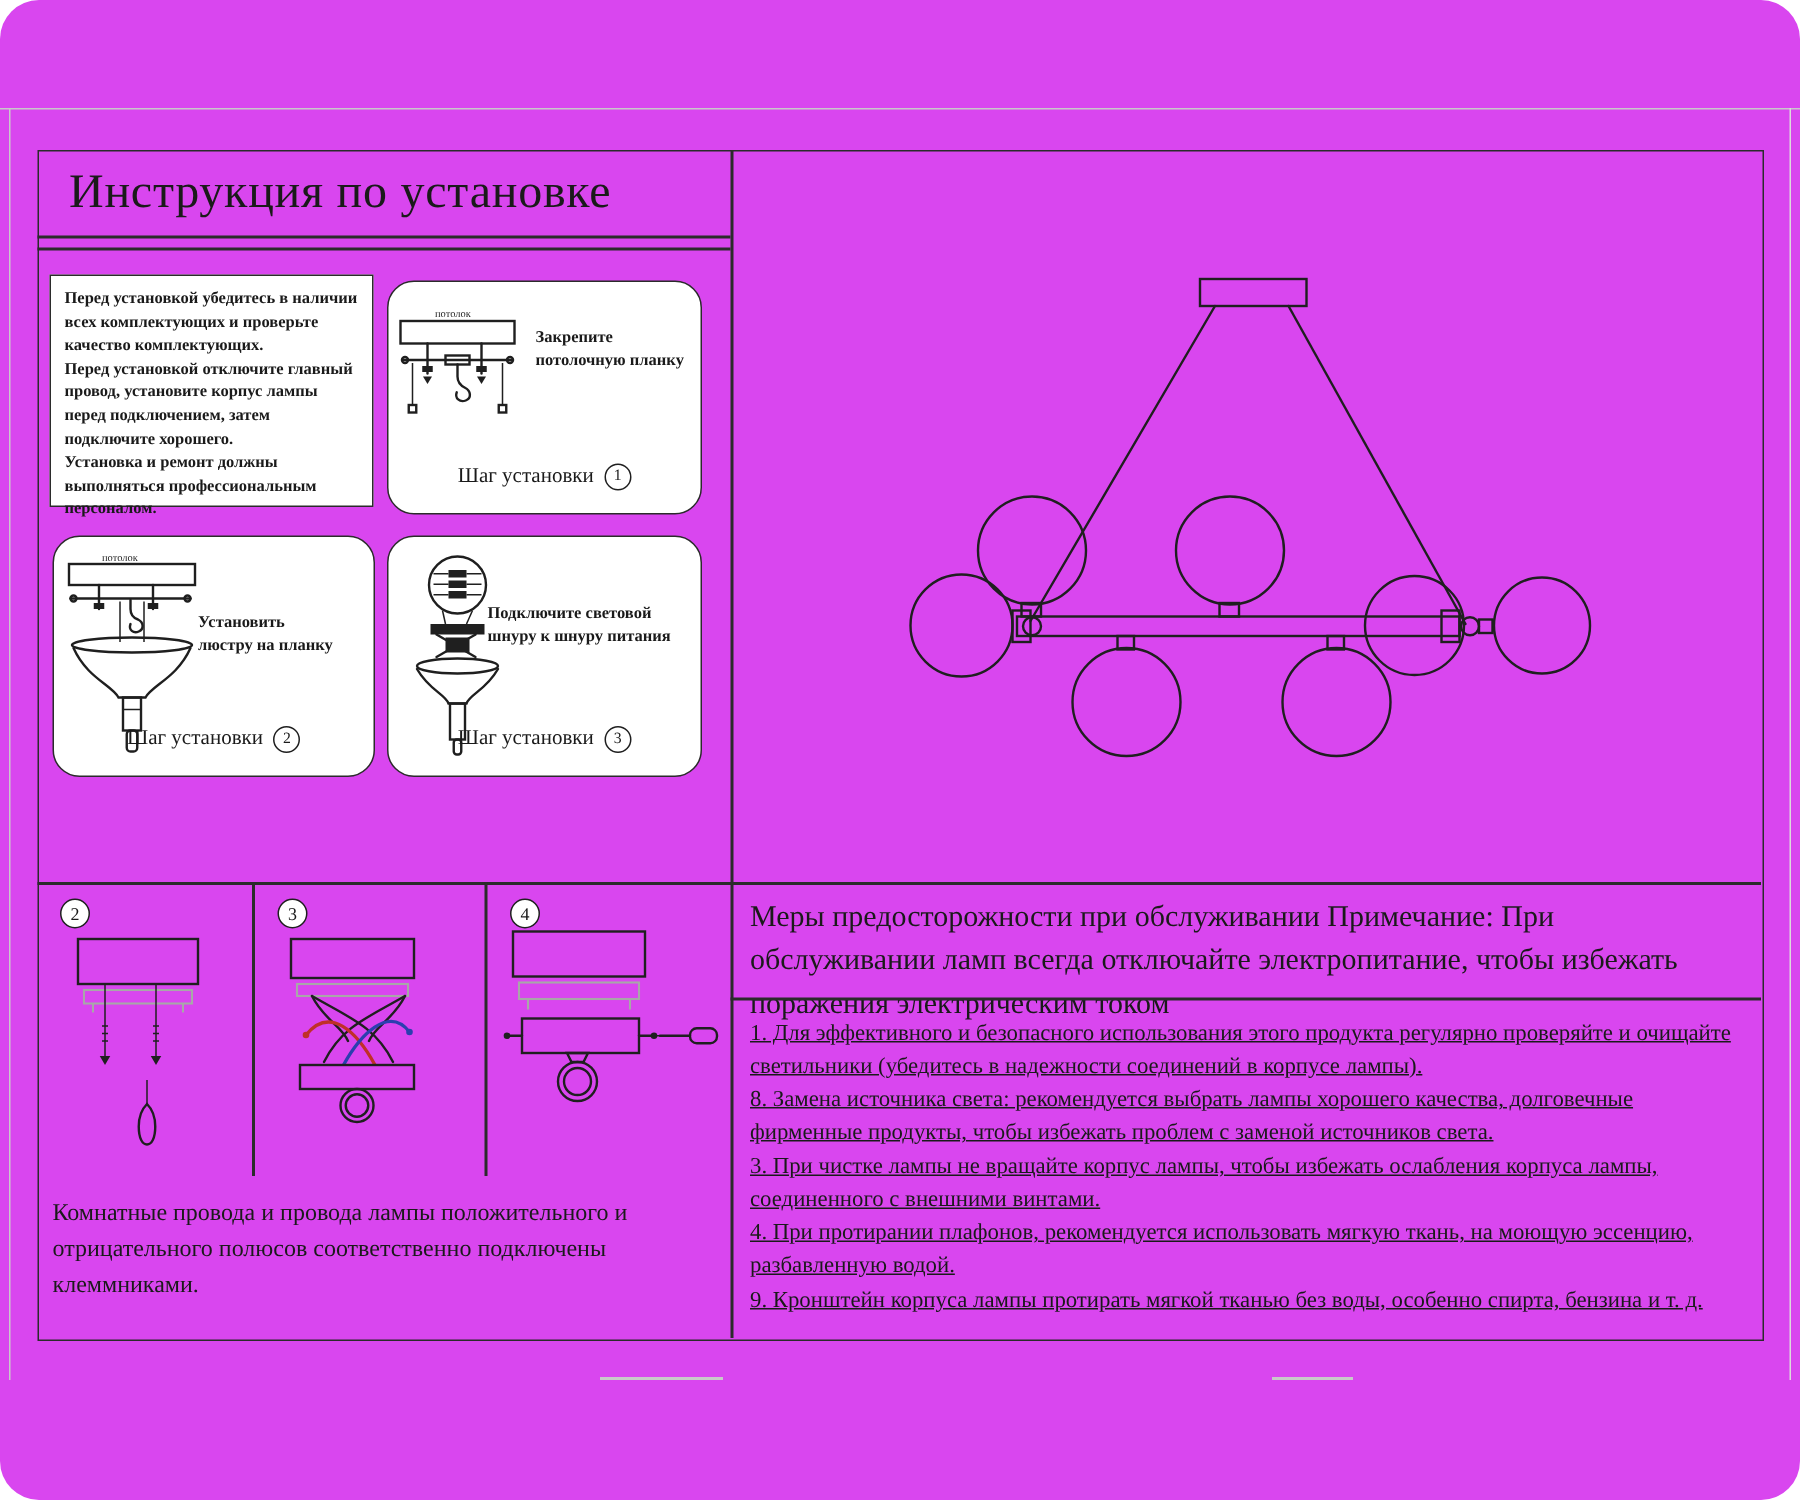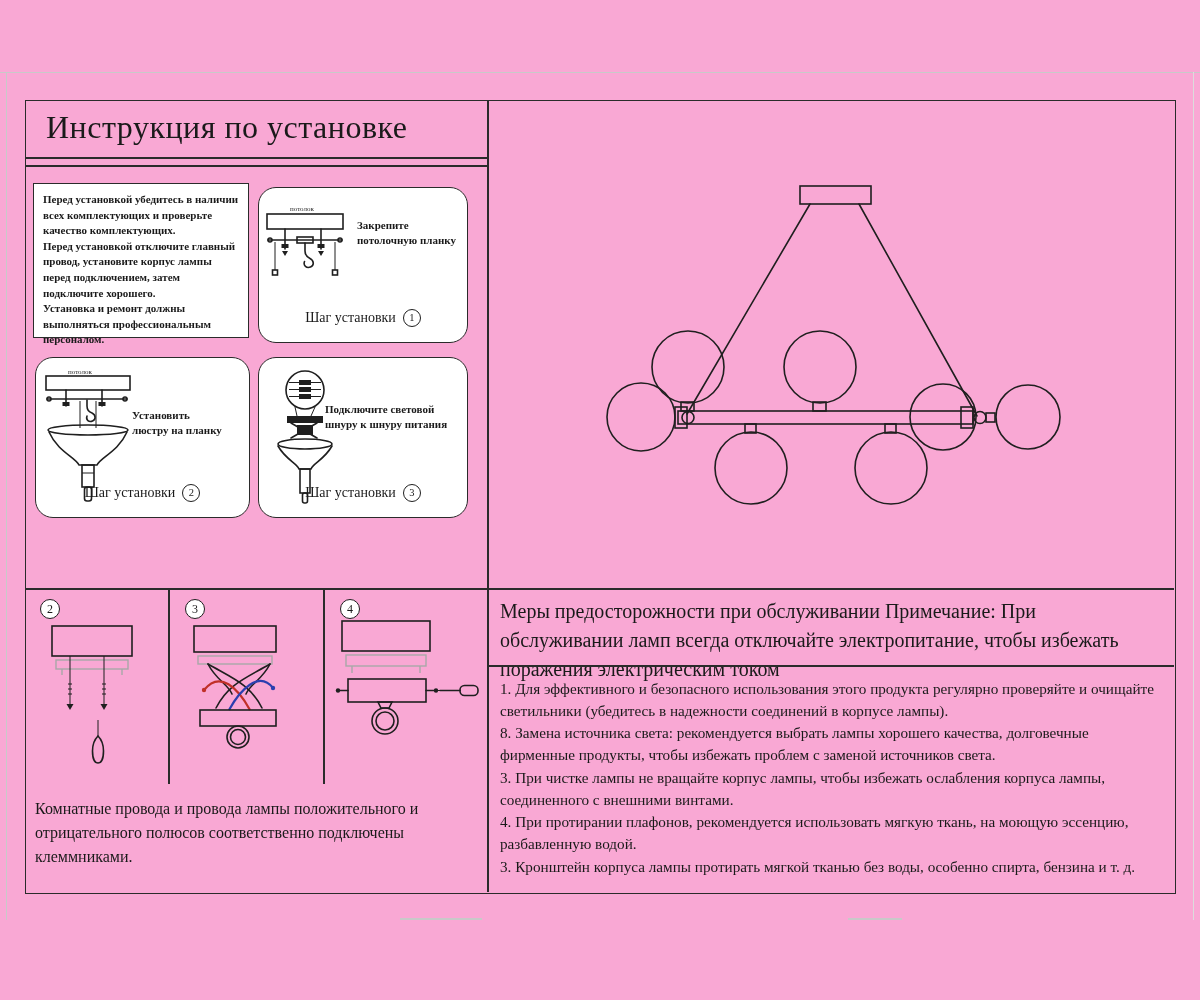--- a/index.html
+++ b/index.html
@@ -1,17 +1,17 @@
 <!DOCTYPE html>
 <html><head>
 <meta charset="utf-8">
 <style>
   html,body{margin:0;padding:0;background:#fff;}
-  #canvas{position:relative;width:1200px;height:1000px;background:#f9a8d4;overflow:hidden;
-          font-family:"Liberation Serif","DejaVu Serif",serif;color:#1a1a1a;}
+  #canvas{position:relative;width:1200px;height:1000px;background:#d946ef;overflow:hidden;
+          font-family:"Liberation Serif","DejaVu Serif",serif;color:#1a1a1a;border-radius:26px;}
   .abs{position:absolute;}
   .hline{position:absolute;background:#2b2b2b;height:1.5px;}
   .vline{position:absolute;background:#2b2b2b;width:1.5px;}
   .faint{background:#c9c9c9;}
   .frame{position:absolute;border:1.8px solid #2b2b2b;}
   .box{position:absolute;border:1.5px solid #2b2b2b;background:#fff;}
   .rbox{position:absolute;border:1.5px solid #2b2b2b;border-radius:18px;background:#fff;}
   .title{font-size:32px;letter-spacing:.5px;white-space:nowrap;}
   .intro-text{font-size:11px;line-height:1.42;}
   .intro-text p{margin:0;}
@@ -238,21 +238,21 @@
     <circle class="ln" cx="333" cy="265" r="36"></circle>
     <circle class="ln" cx="264" cy="366" r="36"></circle>
     <circle class="ln" cx="404" cy="366" r="36"></circle>
     <circle class="ln" cx="456" cy="315" r="33"></circle>
     <circle class="ln" cx="541" cy="315" r="32"></circle>
   </svg>
 
   <div class="abs body-text" style="left:500px;top:597px;width:648px;">Меры предосторожности при обслуживании Примечание: При обслуживании ламп всегда отключайте электропитание, чтобы избежать поражения электрическим током</div>
   <div class="hline" style="left:487px;top:665px;width:687px;"></div>
 
-  <div class="abs list-text" style="left:500px;top:678px;width:662px;">
+  <div class="abs list-text" style="left:500px;top:678px;width:662px;text-decoration:underline;">
     <div>1. Для эффективного и безопасного использования этого продукта регулярно проверяйте и очищайте светильники (убедитесь в надежности соединений в корпусе лампы).</div>
     <div>8. Замена источника света: рекомендуется выбрать лампы хорошего качества, долговечные фирменные продукты, чтобы избежать проблем с заменой источников света.</div>
     <div>3. При чистке лампы не вращайте корпус лампы, чтобы избежать ослабления корпуса лампы, соединенного с внешними винтами.</div>
     <div>4. При протирании плафонов, рекомендуется использовать мягкую ткань, на моющую эссенцию, разбавленную водой.</div>
-    <div>3. Кронштейн корпуса лампы протирать мягкой тканью без воды, особенно спирта, бензина и т. д.</div>
+    <div>9. Кронштейн корпуса лампы протирать мягкой тканью без воды, особенно спирта, бензина и т. д.</div>
   </div>
 
 </div>
 
 </body></html>

